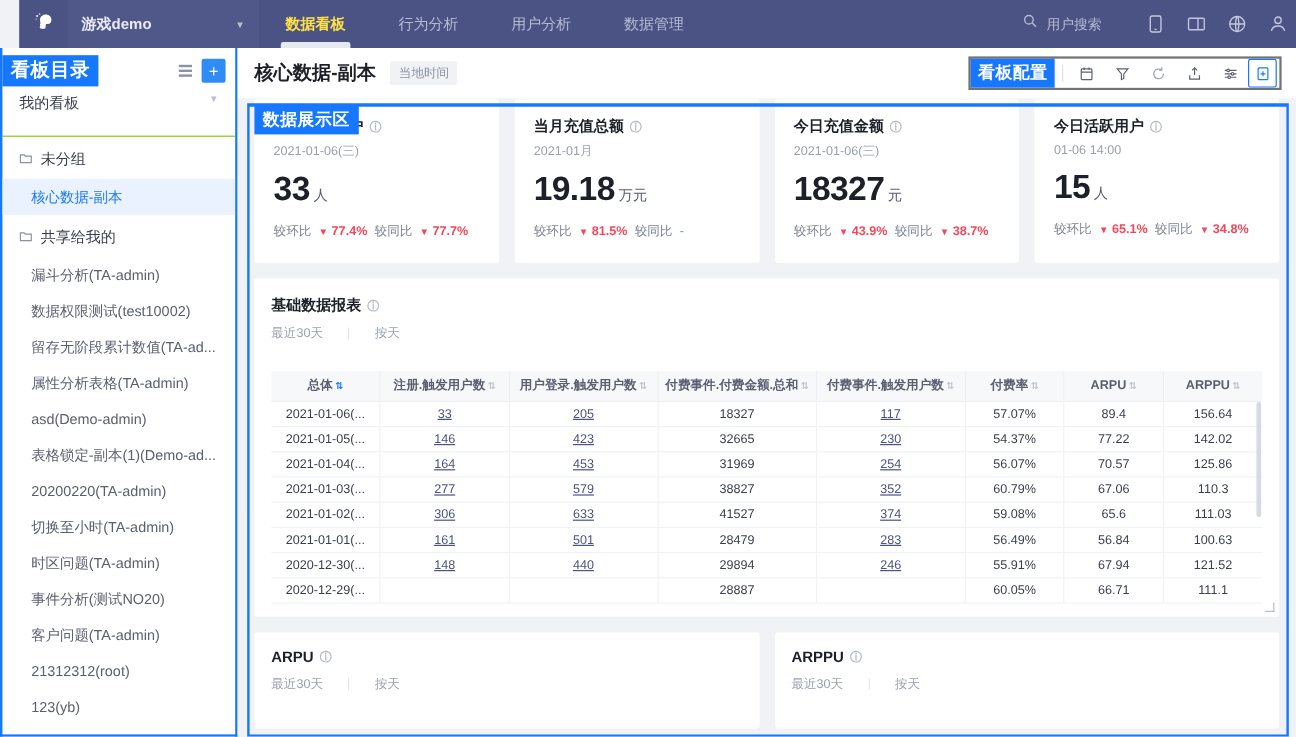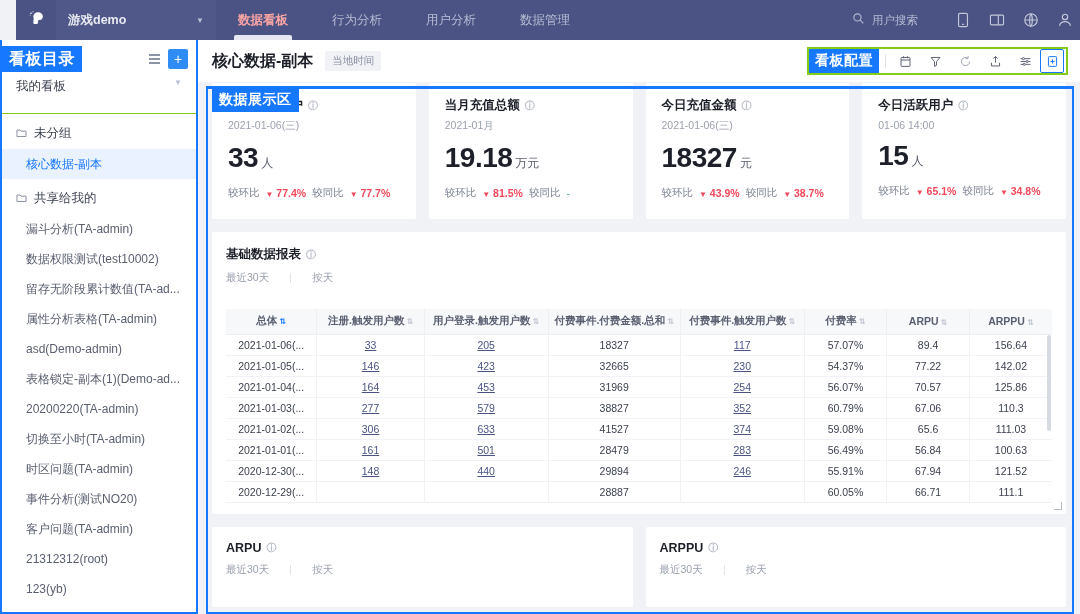--- a/index.html
+++ b/index.html
@@ -22,21 +22,21 @@
     width: 160px; height: 40px; display: flex; align-items: center;
     padding: 0 12px; color: #e9eaf2; font-size: 12.5px; font-weight: bold;
     justify-content: space-between; background: #4f5889;
   }
   .caret { font-size: 8px; color: #b9bed6; }
   .nav-items { display: flex; height: 40px; align-items: stretch; }
   .nav-item {
     display: flex; align-items: center; padding: 0 22px;
     font-size: 12.5px; color: #b6bbd4; position: relative;
   }
-  .nav-item.active { color: #fca5a5; font-weight: bold; }
+  .nav-item.active { color: #fde047; font-weight: bold; }
   .nav-item.active::after {
     content: ""; position: absolute; left: 18px; right: 18px; bottom: 0; height: 5px;
     background: #e6e9f2; border-radius: 2px 2px 0 0;
   }
   .nav-right {
     margin-left: auto; display: flex; align-items: center; height: 40px; padding-right: 14px;
   }
   .search-wrap { display: flex; align-items: center; gap: 7px; margin-right: 28px; }
   .search-text { font-size: 11.5px; color: #b6bbd4; }
   .nav-icon { width: 34px; height: 40px; display: flex; align-items: center; justify-content: center; }
@@ -89,21 +89,21 @@
   .page-head {
     height: 42px; background: #ffffff; display: flex; align-items: center;
     padding: 0 12px 0 14px; position: relative;
   }
   .page-title { font-size: 16px; font-weight: bold; color: #1d2029; }
   .tz-tag {
     margin-left: 12px; background: #f0f2f6; color: #8b91a3; font-size: 10.5px;
     padding: 3px 7px; border-radius: 2px;
   }
   .toolbar { margin-left: auto; display: flex; align-items: stretch; height: 28px;
-    border: 2px solid #84cc16; }
+    border: 2px solid #737373; }
   .tb-label {
     background: #1677ff; color: #ffffff; font-size: 14px; font-weight: bold;
     padding: 0 6px; display: flex; align-items: center; letter-spacing: .5px;
   }
   .tb-icons { display: flex; align-items: center; background: #fff; padding: 0 2px; }
   .tb-sep { width: 1px; height: 14px; background: #dfe2e8; margin: 0 4px; }
   .tb-ico {
     width: 30px; height: 24px; display: flex; align-items: center; justify-content: center;
   }
   .tb-ico.on { border: 1px solid #1677ff; border-radius: 2px; width: 24px; }

